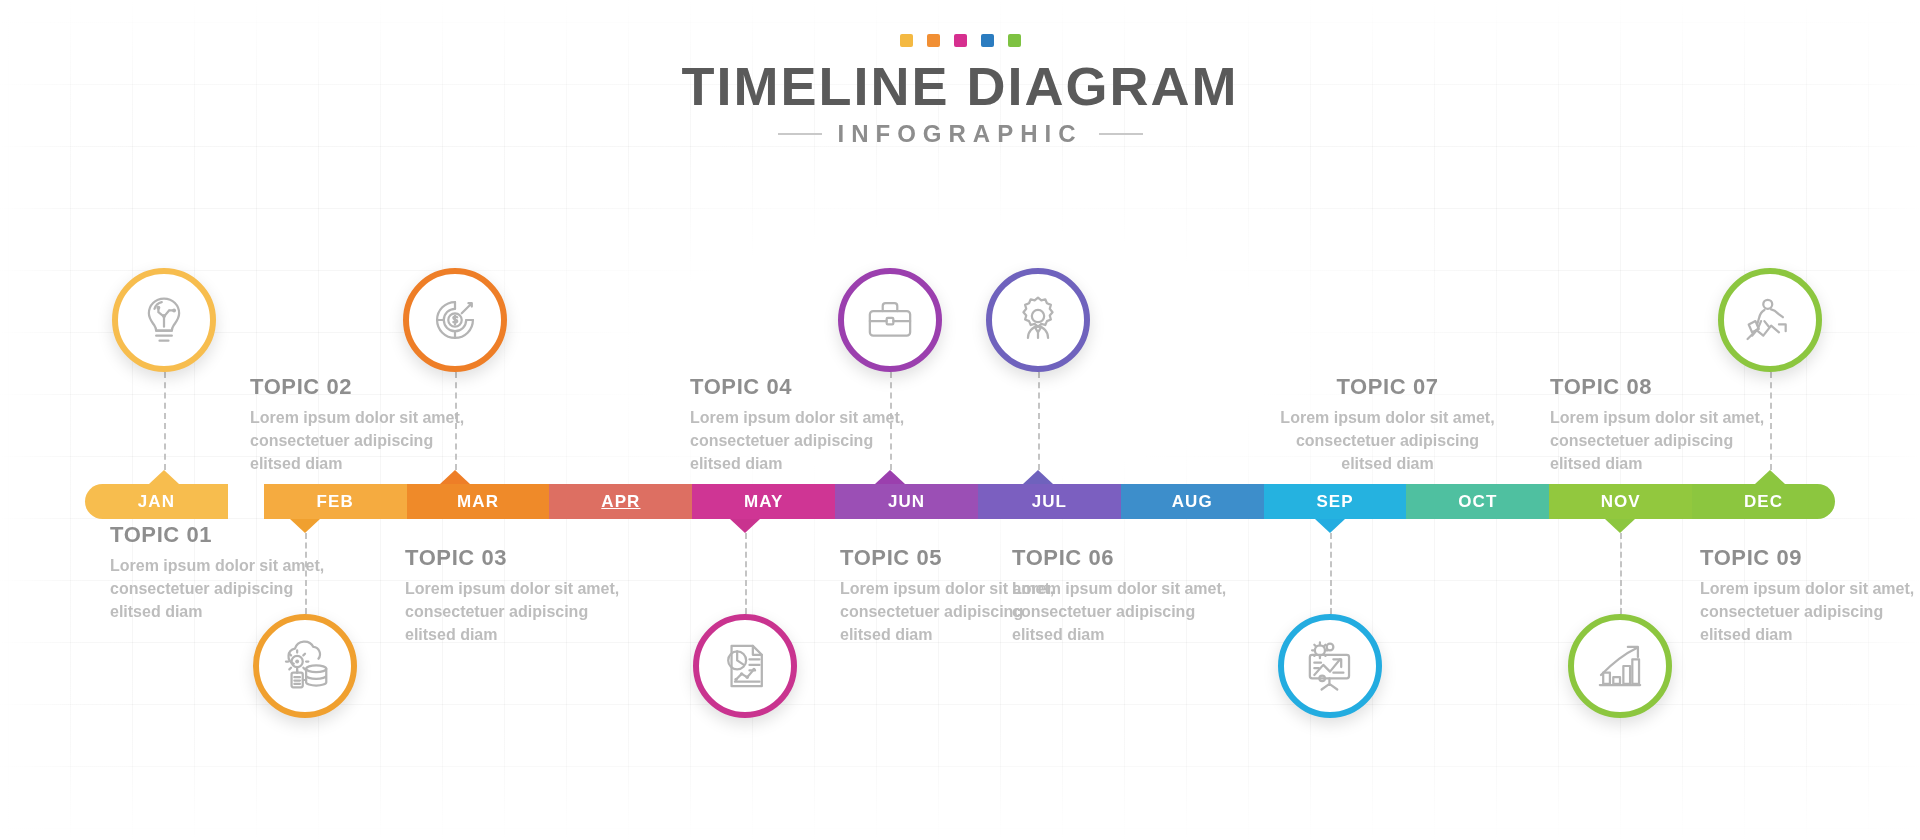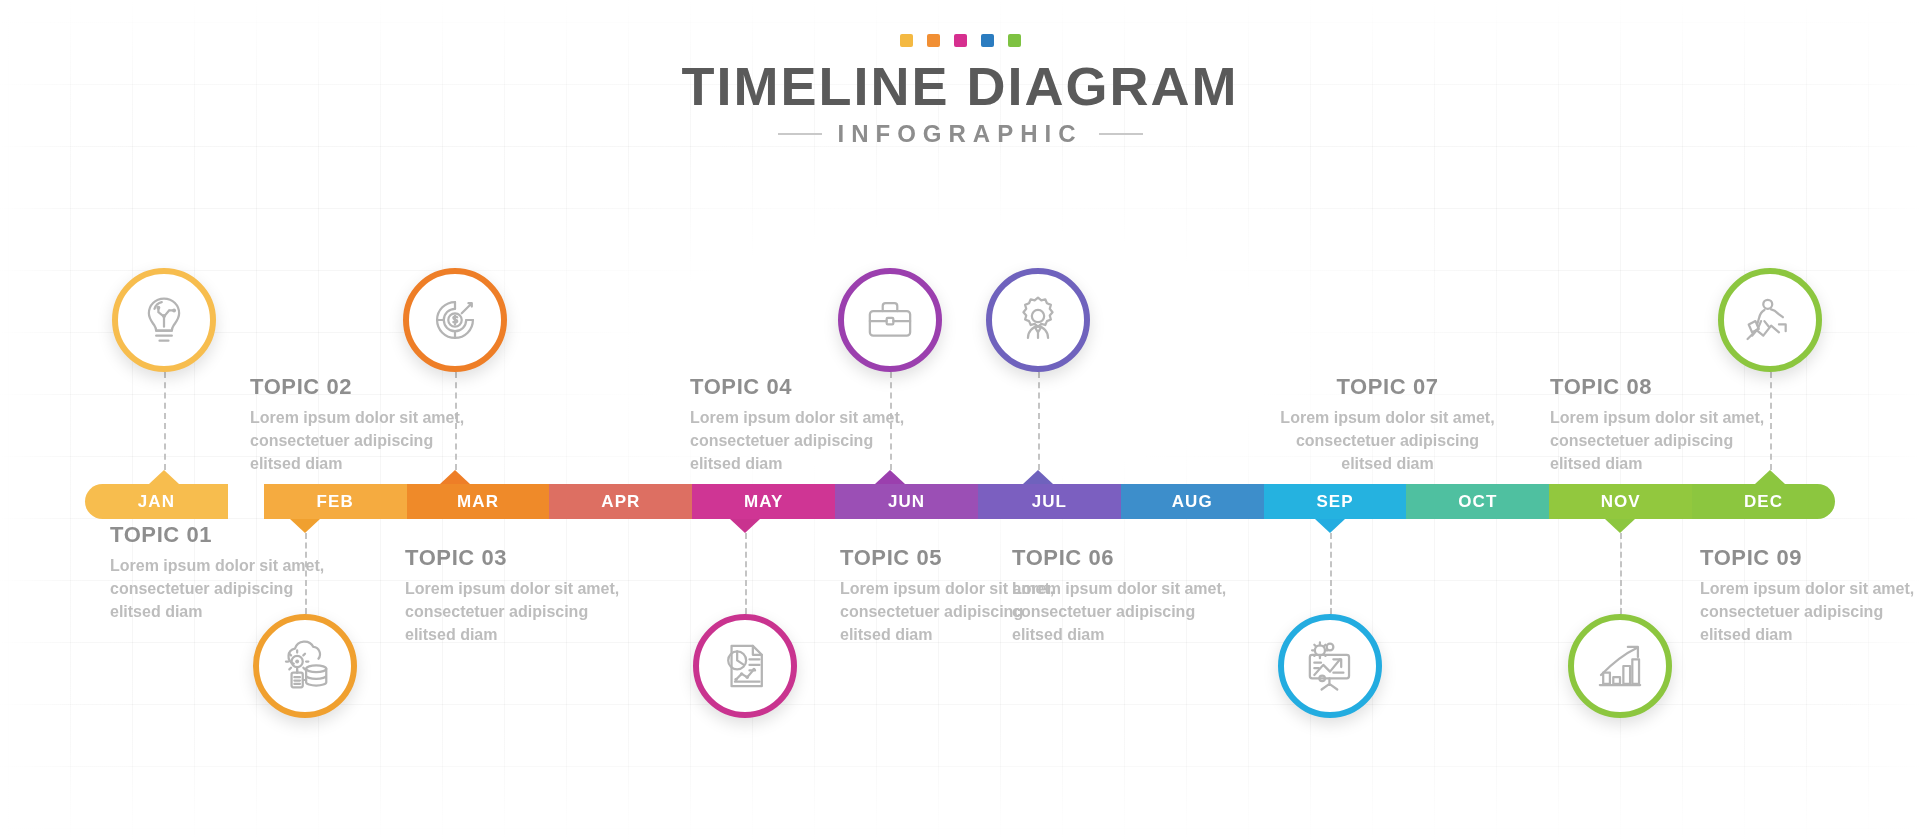--- a/index.html
+++ b/index.html
@@ -158,21 +158,21 @@
   <div id="bar">
       <div class="seg" style="background: rgb(247, 189, 78);">
         <span>JAN</span>
       </div>
       <div class="seg" style="background: rgb(245, 171, 64); margin-left: 36px;">
         <span>FEB</span>
       </div>
       <div class="seg" style="background: rgb(239, 138, 41);">
         <span>MAR</span>
       </div>
-      <div class="seg" style="background: rgb(221, 111, 98);">
+      <div class="seg" style="background: rgb(221, 111, 98); text-decoration: underline;">
         <span>APR</span>
       </div>
       <div class="seg" style="background: rgb(207, 53, 148);">
         <span>MAY</span>
       </div>
       <div class="seg" style="background: rgb(155, 79, 181);">
         <span>JUN</span>
       </div>
       <div class="seg" style="background: rgb(123, 95, 192);">
         <span>JUL</span>

